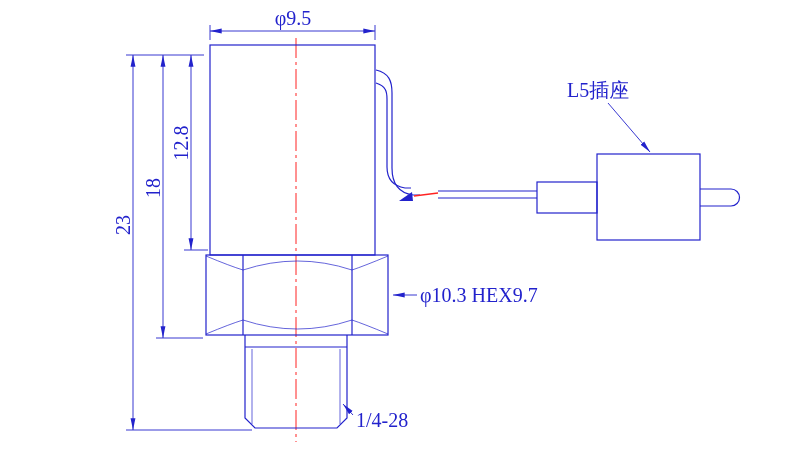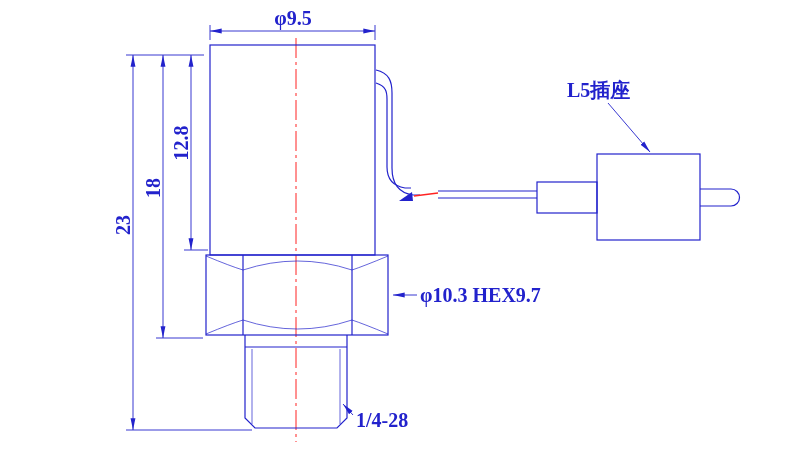--- a/index.html
+++ b/index.html
@@ -7,21 +7,20 @@
     --centerline:#ff2222;
     --break:#ff2222;
     --background:#ffffff;
   }
   html,body{margin:0;padding:0;background:var(--background);}
   .canvas{
     position:relative;
     width:810px;height:450px;
     background:var(--background);
     overflow:hidden;
-    font-weight:bold;
   }
   svg{display:block;}
   .ln{stroke:var(--line);fill:none;stroke-width:1.2;}
   .thin{stroke:var(--line);fill:none;stroke-width:0.7;}
   .dim{stroke:var(--line);fill:none;stroke-width:0.9;}
   .cl{stroke:var(--centerline);fill:none;stroke-width:1;}
   .redln{stroke:var(--break);fill:none;stroke-width:1.3;}
   .arrow-fill{fill:var(--line);stroke:none;}
   .txt{
     font-family:"Liberation Serif","DejaVu Serif",serif;

